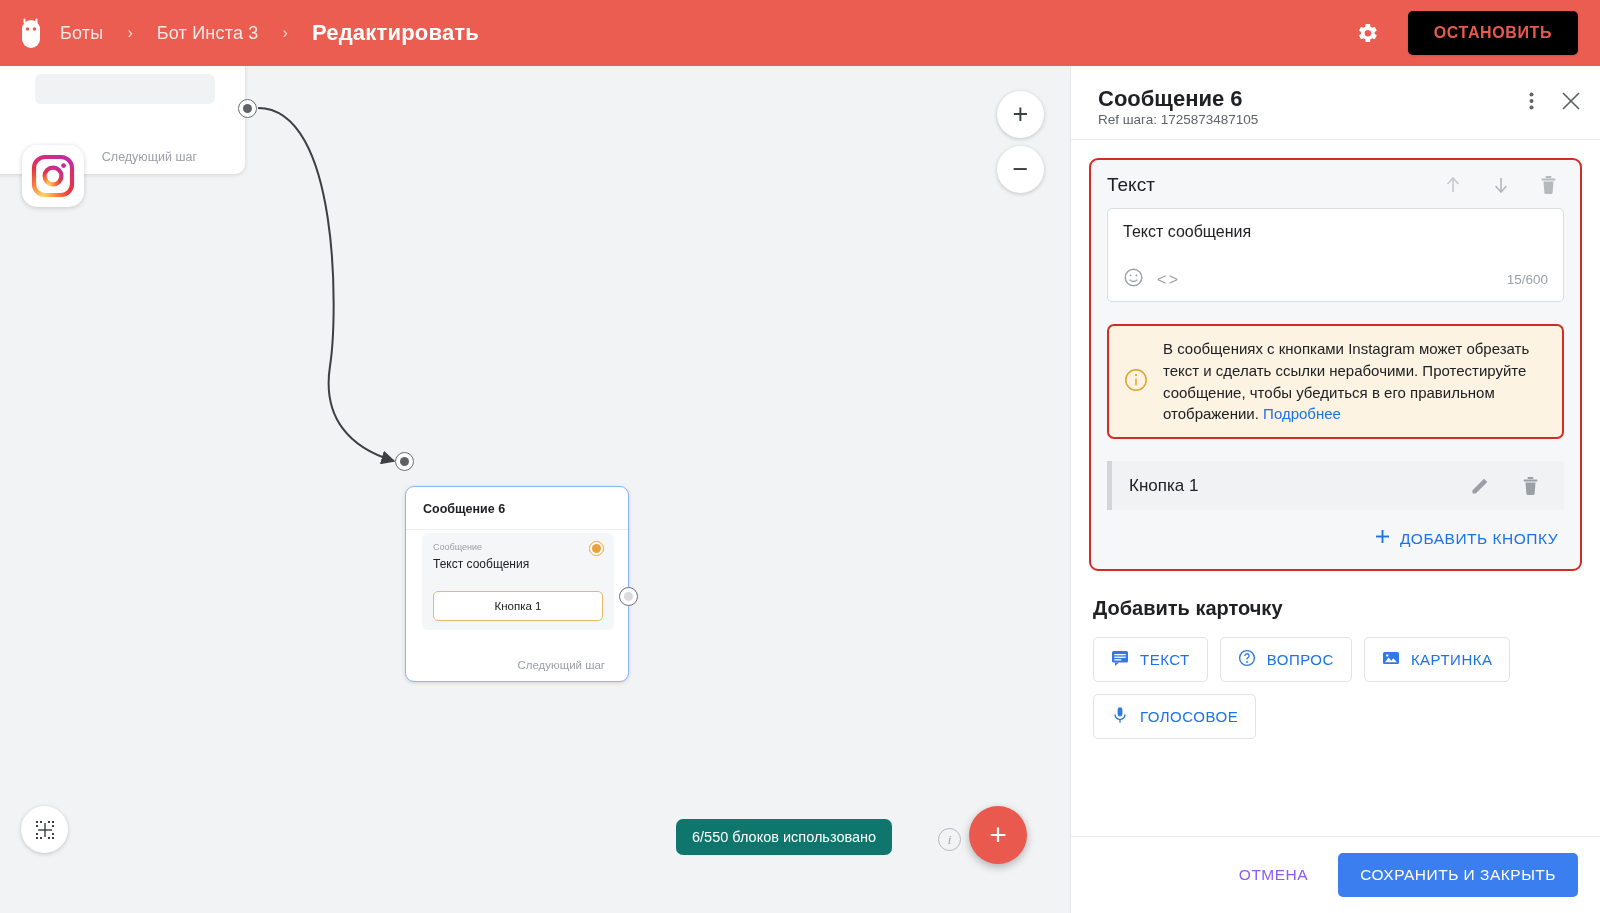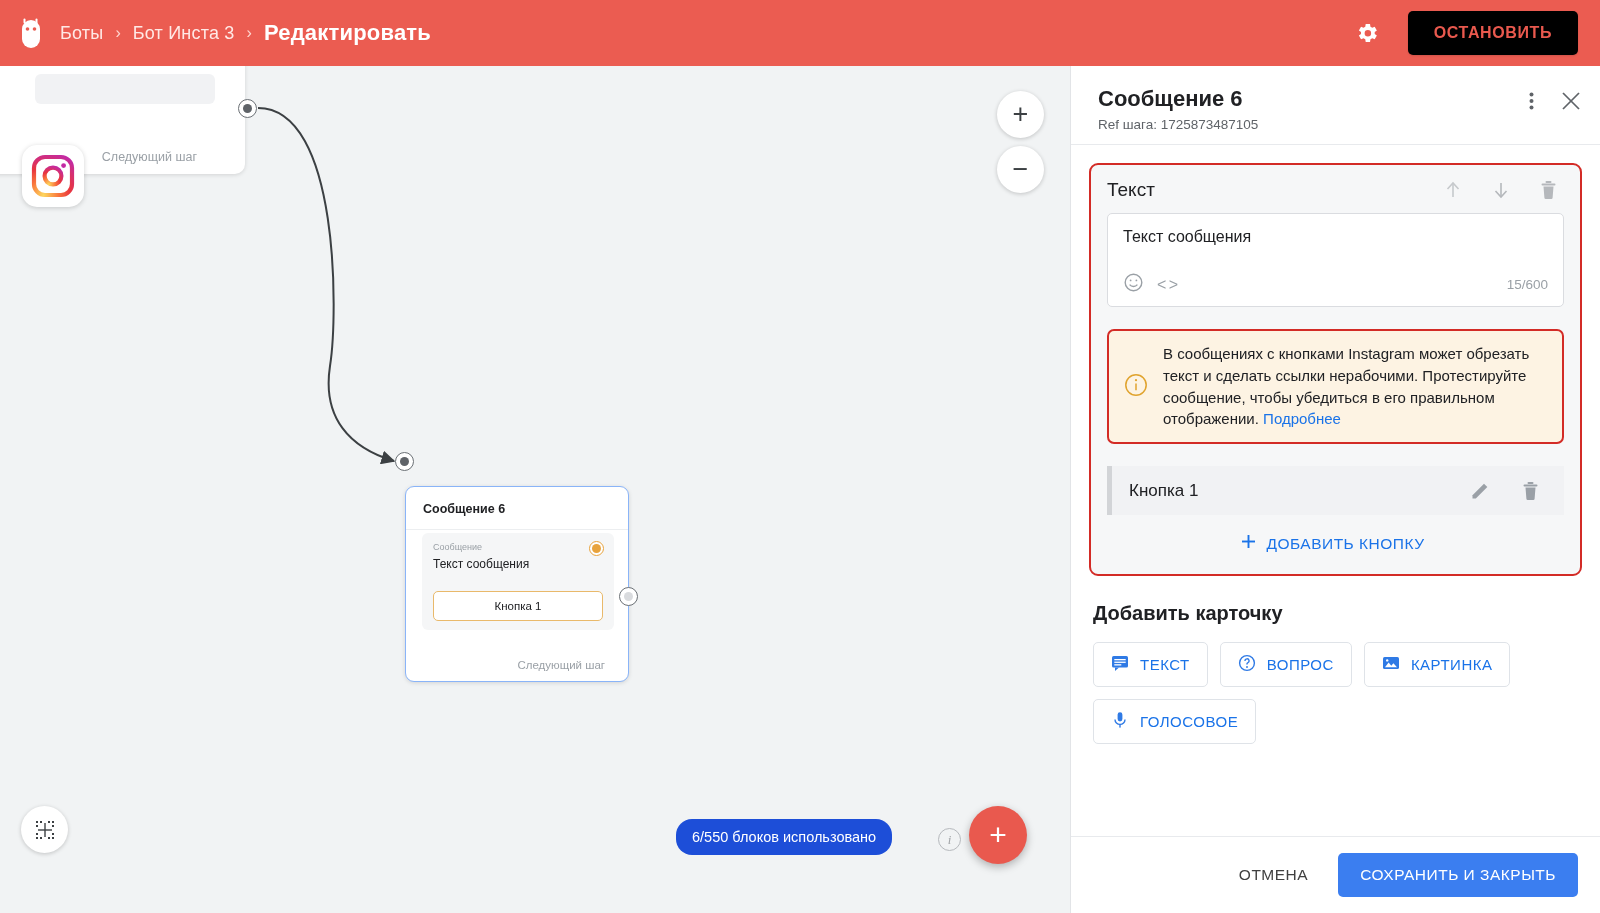--- a/index.html
+++ b/index.html
@@ -14,21 +14,21 @@
   
   #topbar {
     position: absolute; left: 0; top: 0;
     width: 1600px; height: 66px;
     background: #eb5c51;
     display: flex; align-items: center;
     padding: 0 22px 0 18px;
     z-index: 40;
   }
   #bot-logo { width: 26px; height: 30px; margin-right: 16px; flex: none; }
-  .crumbs { display: flex; align-items: center; }
+  .crumbs { display: flex; align-items: center; gap: 12px; }
   .crumb {
     color: #ffe9e6; font-size: 18px; letter-spacing: .2px;
     text-decoration: none; white-space: nowrap;
   }
   .crumb.active { color: #ffffff; font-size: 22px; font-weight: 600; }
   .crumb-sep {
     color: #ffd6d1; font-size: 16px; margin: 0 12px; user-select: none;
   }
   .topbar-spacer { flex: 1; }
   #gear-btn {
@@ -142,22 +142,22 @@
   #add-fab {
     position: absolute; left: 969px; top: 740px;
     width: 58px; height: 58px; border-radius: 50%;
     background: #e9594e; box-shadow: 0 3px 8px rgba(0,0,0,.28);
     display: flex; align-items: center; justify-content: center;
     color: #fff; font-size: 30px; font-weight: 300; cursor: pointer;
     line-height: 1;
   }
   #blocks-pill {
     position: absolute; left: 676px; top: 753px;
-    background: #1d4ed8; color: #fff;
-    font-size: 14.5px; border-radius: 16px;
+    background: #0f766e; color: #fff;
+    font-size: 14.5px; border-radius: 7px;
     padding: 10px 16px; white-space: nowrap;
   }
   #blocks-info {
     position: absolute; left: 938px; top: 762px;
     width: 23px; height: 23px; border-radius: 50%;
     border: 1.4px solid #b6b9bd; color: #a2a5a8;
     font-size: 13px; display: flex; align-items: center; justify-content: center;
     font-family: "Liberation Serif", serif; font-style: italic;
     cursor: pointer;
   }
@@ -169,21 +169,21 @@
     background: #fff;
     border-left: 1px solid #e2e4e7;
     display: flex; flex-direction: column;
   }
   #panel-head {
     position: relative; padding: 20px 22px 12px 27px;
     border-bottom: 1px solid #e8eaed;
     flex: none;
   }
   #panel-title { font-size: 22px; font-weight: 700; color: #202124; }
-  #panel-sub { font-size: 13.5px; color: #5f6368; margin-top: 5px; }
+  #panel-sub { font-size: 13.5px; color: #5f6368; }
   #panel-head-actions {
     position: absolute; right: 18px; top: 24px;
     display: flex; align-items: center; gap: 26px;
   }
   .hicon { cursor: pointer; display: flex; align-items: center; justify-content: center; }
 
   #panel-body {
     flex: 1; overflow-y: auto;
     padding: 18px 18px 8px 18px;
   }
@@ -227,21 +227,21 @@
   #btn-row {
     margin-top: 22px; background: #f1f2f4;
     border-left: 5px solid #d2d4d7;
     display: flex; align-items: center;
     padding: 14px 16px 14px 17px;
   }
   #btn-row-label { flex: 1; font-size: 17px; color: #202124; }
   .btn-row-icons { display: flex; align-items: center; gap: 30px; padding-right: 8px; }
 
   #add-btn-row {
-    margin-top: 18px; display: flex; justify-content: center;
+    margin-top: 18px; display: flex; justify-content: flex-end;
     padding-right: 6px;
   }
   #add-button-link {
     display: flex; align-items: center; gap: 9px;
     color: #1a73e8; font-size: 15.5px; font-weight: 500;
     letter-spacing: .5px; cursor: pointer;
   }
 
   #add-card-section { padding: 26px 4px 20px 4px; }
   #add-card-title { font-size: 20px; font-weight: 700; color: #202124; }
@@ -254,21 +254,21 @@
   }
 
   #panel-foot {
     flex: none; border-top: 1px solid #e8eaed;
     display: flex; align-items: center; justify-content: flex-end;
     gap: 14px; padding: 16px 22px;
     background: #fff;
   }
   #cancel-btn {
     background: none; border: none; cursor: pointer;
-    color: #404040; font-size: 15.5px; font-weight: 500; letter-spacing: .5px;
+    color: #8b5cf6; font-size: 15.5px; font-weight: 500; letter-spacing: .5px;
     padding: 11px 16px; font-family: "Liberation Sans", sans-serif;
   }
   #save-btn {
     background: #3b7ef0; border: none; border-radius: 5px; cursor: pointer;
     color: #fff; font-size: 15.5px; font-weight: 500; letter-spacing: .5px;
     padding: 13px 22px; font-family: "Liberation Sans", sans-serif;
   }
 </style>
 </head>
 <body>

